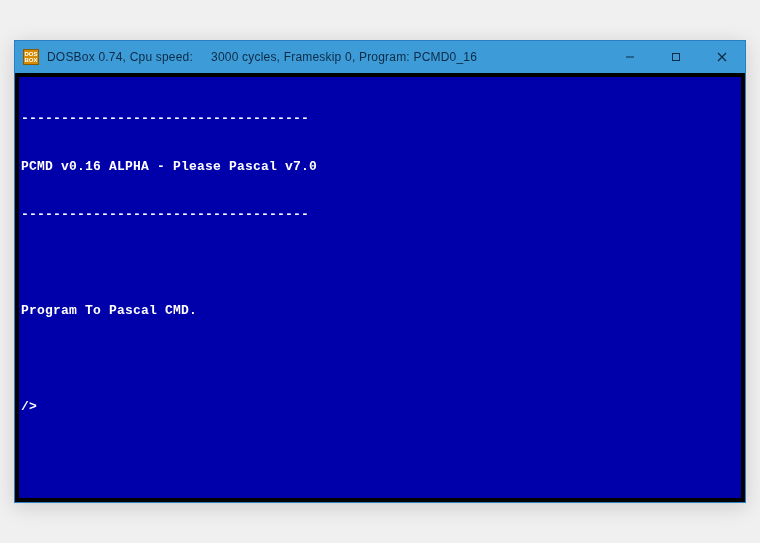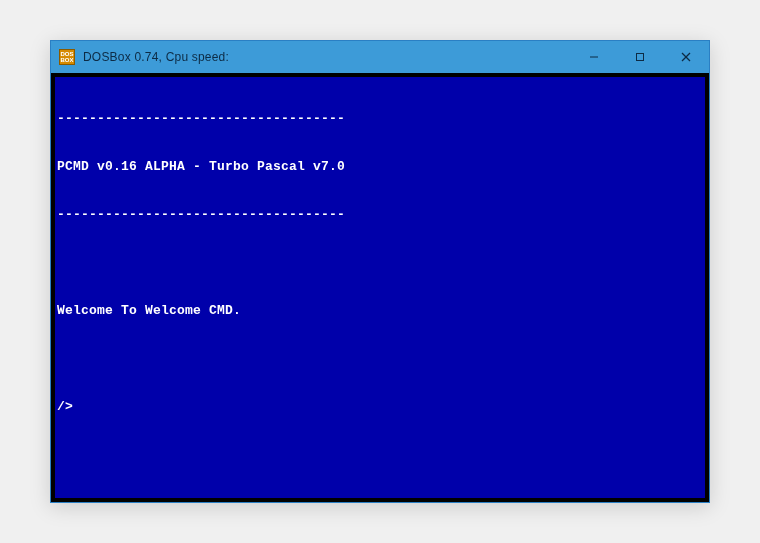--- a/index.html
+++ b/index.html
@@ -10,21 +10,21 @@
     body {
       background: #f0f0f0;
       font-family: Arial, sans-serif;
       width: 760px;
       height: 543px;
       display: flex;
       align-items: center;
       justify-content: center;
     }
     .window {
-      width: 660px;
+      width: 732px;
       height: 463px;
       border: 1px solid #2a7fc4;
       background: #fff;
       box-shadow: 0 4px 20px rgba(0,0,0,0.15);
       display: flex;
       flex-direction: column;
     }
     .titlebar {
       height: 32px;
       background: #3d9bd8;
@@ -107,20 +107,21 @@
 <body>
 
 <div class="window">
   <div class="titlebar">
     <div class="titlebar-icon">
       <span>DOS</span>
         <span>BOX</span>
     </div>
     <span class="titlebar-title">DOSBox 0.74, Cpu speed:</span>
     <span class="titlebar-gap"></span>
+    <span class="titlebar-title">3000 cycles, Frameskip  0, Program: PCMD0_16</span>
     <span class="titlebar-spacer"></span>
     <div class="window-controls">
       <div class="win-btn">
         <svg viewBox="0 0 10 10">
           <line x1="1" y1="5" x2="9" y2="5" stroke="currentColor" stroke-width="1"></line>
         </svg>
       </div>
       <div class="win-btn">
         <svg viewBox="0 0 10 10">
           <rect x="1.5" y="1.5" width="7" height="7" fill="none" stroke="currentColor" stroke-width="1"></rect>
@@ -130,21 +131,21 @@
         <svg viewBox="0 0 10 10">
           <line x1="1" y1="1" x2="9" y2="9" stroke="currentColor" stroke-width="1.2"></line>
           <line x1="9" y1="1" x2="1" y2="9" stroke="currentColor" stroke-width="1.2"></line>
         </svg>
       </div>
     </div>
   </div>
   <div class="content">
     <div class="terminal">
       <span class="terminal-line">------------------------------------</span>
-      <span class="terminal-line">PCMD v0.16 ALPHA - Turbo Pascal v7.0</span>
+      <span class="terminal-line">PCMD v0.16 ALPHA - Please Pascal v7.0</span>
       <span class="terminal-line">------------------------------------</span>
       <span class="terminal-line empty-line"></span>
-      <span class="terminal-line">Welcome To Welcome CMD.</span>
+      <span class="terminal-line">Program To Pascal CMD.</span>
       <span class="terminal-line empty-line"></span>
       <span class="terminal-line">/&gt;</span>
     </div>
   </div>
 </div>
 
 </body></html>

